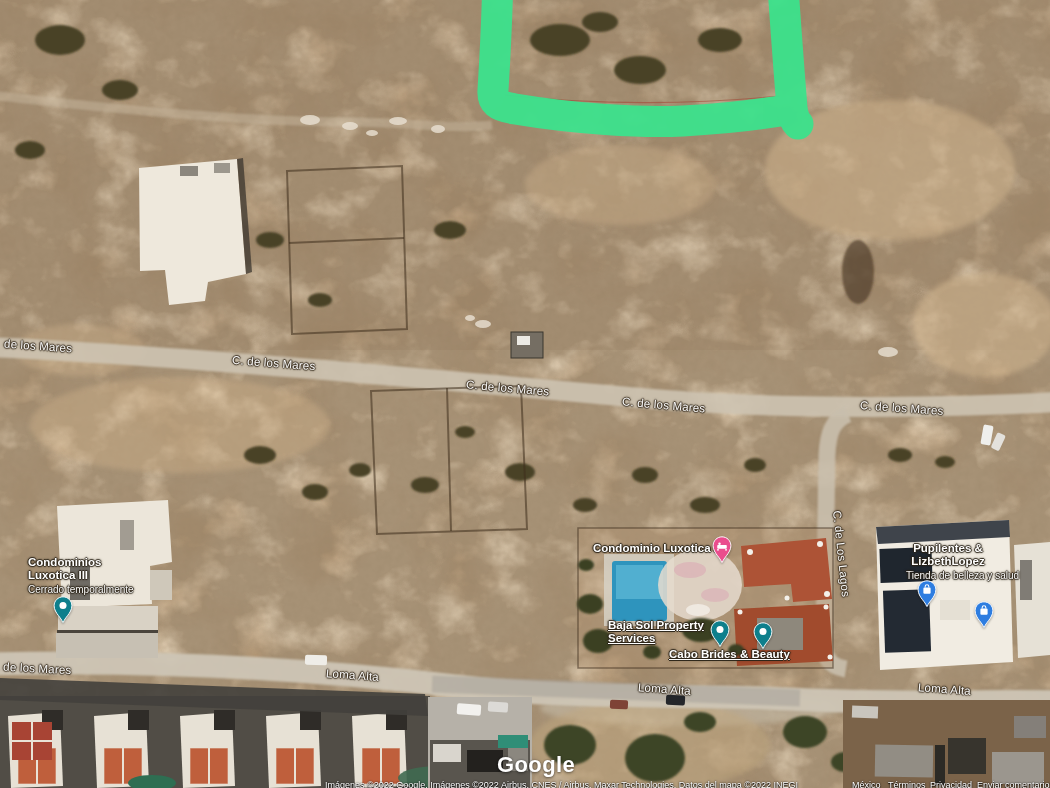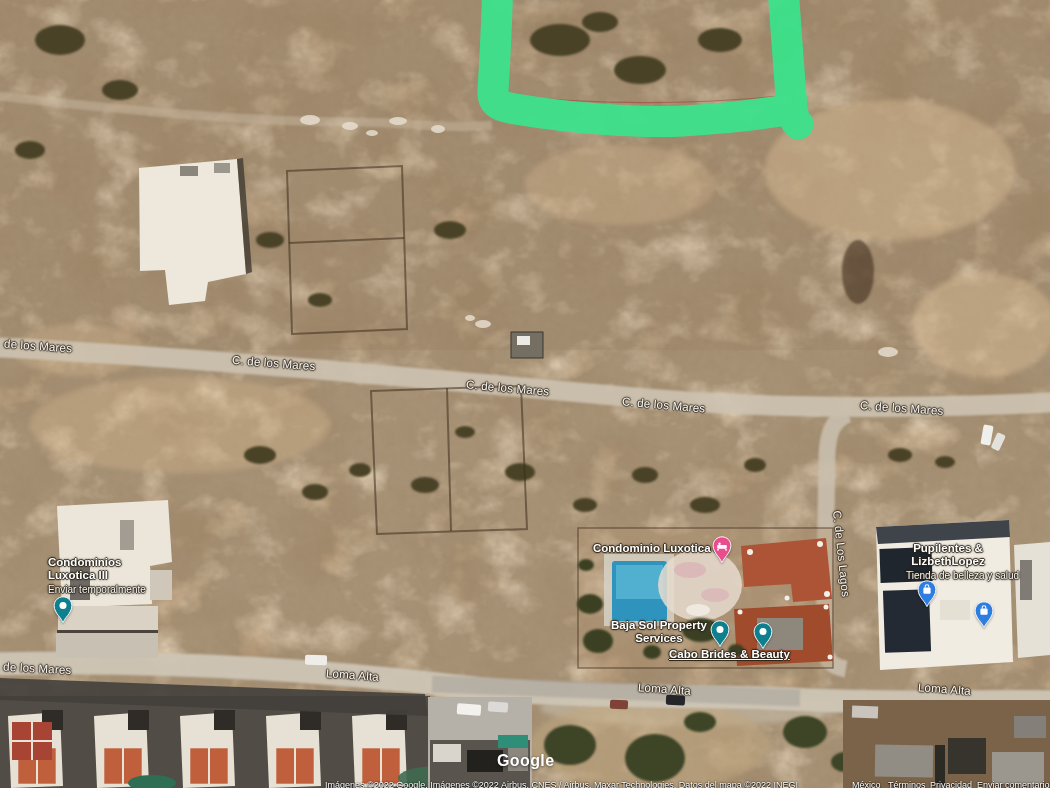--- a/index.html
+++ b/index.html
@@ -19,21 +19,21 @@
     position:absolute;z-index:22;color:#fff;font-size:11.5px;font-weight:bold;line-height:13px;
     text-shadow:-1px 0 1px rgba(43,36,24,.95),1px 0 1px rgba(43,36,24,.95),
                 0 -1px 1px rgba(43,36,24,.95),0 1px 1px rgba(43,36,24,.95),
                 0 0 3px rgba(43,36,24,.85);
   }
   .place-sub{font-weight:normal;font-size:10px;margin-top:1px;color:rgba(255,255,255,.96);white-space:nowrap;}
   .pin{position:absolute;z-index:24;filter:drop-shadow(0 1px 1px rgba(0,0,0,.35));}
   .annotation{position:absolute;left:0;top:0;z-index:40;pointer-events:none;}
   .google-logo{
     position:absolute;left:497px;top:752px;z-index:30;
-    color:#fff;font-size:16px;font-weight:bold;letter-spacing:.4px;
+    color:#fff;font-size:22px;font-weight:bold;letter-spacing:.4px;
     text-shadow:0 1px 3px rgba(0,0,0,.45),0 0 2px rgba(0,0,0,.3);
   }
   .attribution{
     position:absolute;left:325px;top:780px;z-index:30;white-space:nowrap;
     color:#fff;font-size:9px;text-shadow:0 0 2px #000,0 1px 1px #000;
   }
   .footer-link{
     position:absolute;top:780px;z-index:30;white-space:nowrap;
     color:#fff;font-size:9px;text-shadow:0 0 2px #000,0 1px 1px #000;
   }
@@ -268,28 +268,28 @@
   <div class="street-label" style="left:232px;top:357px;transform:rotate(4.5deg);">C. de los Mares</div>
   <div class="street-label" style="left:466px;top:382px;transform:rotate(5deg);">C. de los Mares</div>
   <div class="street-label" style="left:622px;top:399px;transform:rotate(5deg);">C. de los Mares</div>
   <div class="street-label" style="left:860px;top:402px;transform:rotate(4deg);">C. de los Mares</div>
   <div class="street-label" style="left:843px;top:510px;transform:rotate(84deg);transform-origin:0 0;">C. de Los Lagos</div>
   <div class="street-label" style="left:-12px;top:662px;transform:rotate(3deg);">C. de los Mares</div>
   <div class="street-label" style="left:326px;top:669px;transform:rotate(4deg);">Loma Alta</div>
   <div class="street-label" style="left:638px;top:683px;transform:rotate(4deg);">Loma Alta</div>
   <div class="street-label" style="left:918px;top:683px;transform:rotate(4deg);">Loma Alta</div>
 
-  <div class="place-label" style="left:48px;top:556px;width:120px;">
+  <div class="place-label" style="left:28px;top:556px;width:120px;">
     <div>Condominios Luxotica III</div>
-    <div class="place-sub">Enviar temporalmente</div>
+    <div class="place-sub">Cerrado temporalmente</div>
   </div>
 
   <div class="place-label" style="left:593px;top:542px;white-space:nowrap;">Condominio Luxotica II</div>
 
-  <div class="place-label" style="left:608px;top:619px;width:102px;text-align:center;">Baja Sol Property Services</div>
+  <div class="place-label" style="left:608px;top:619px;width:102px;text-align:left;text-decoration:underline;">Baja Sol Property Services</div>
 
   <div class="place-label" style="left:669px;top:648px;white-space:nowrap;text-decoration:underline;">Cabo Brides &amp; Beauty</div>
 
   <div class="place-label" style="left:906px;top:542px;width:84px;text-align:center;">
     <div>Pupilentes &amp; LizbethLopez</div>
     <div class="place-sub">Tienda de belleza y salud</div>
   </div>
 
   <svg class="pin" style="left:53px;top:596px;" width="20" height="28" viewBox="0 0 24 34">
     <path stroke="#ffffff" stroke-width="1.2" d="M12 1C6 1 1.2 5.8 1.2 11.8c0 4.6 2.6 8.6 5.3 12.1 2 2.6 4.2 5.2 5 8 .1.4.8.4 1 0 .8-2.8 3-5.4 5-8 2.7-3.5 5.3-7.5 5.3-12.1C22.8 5.8 18 1 12 1z" fill="#0e7f8c"></path>

